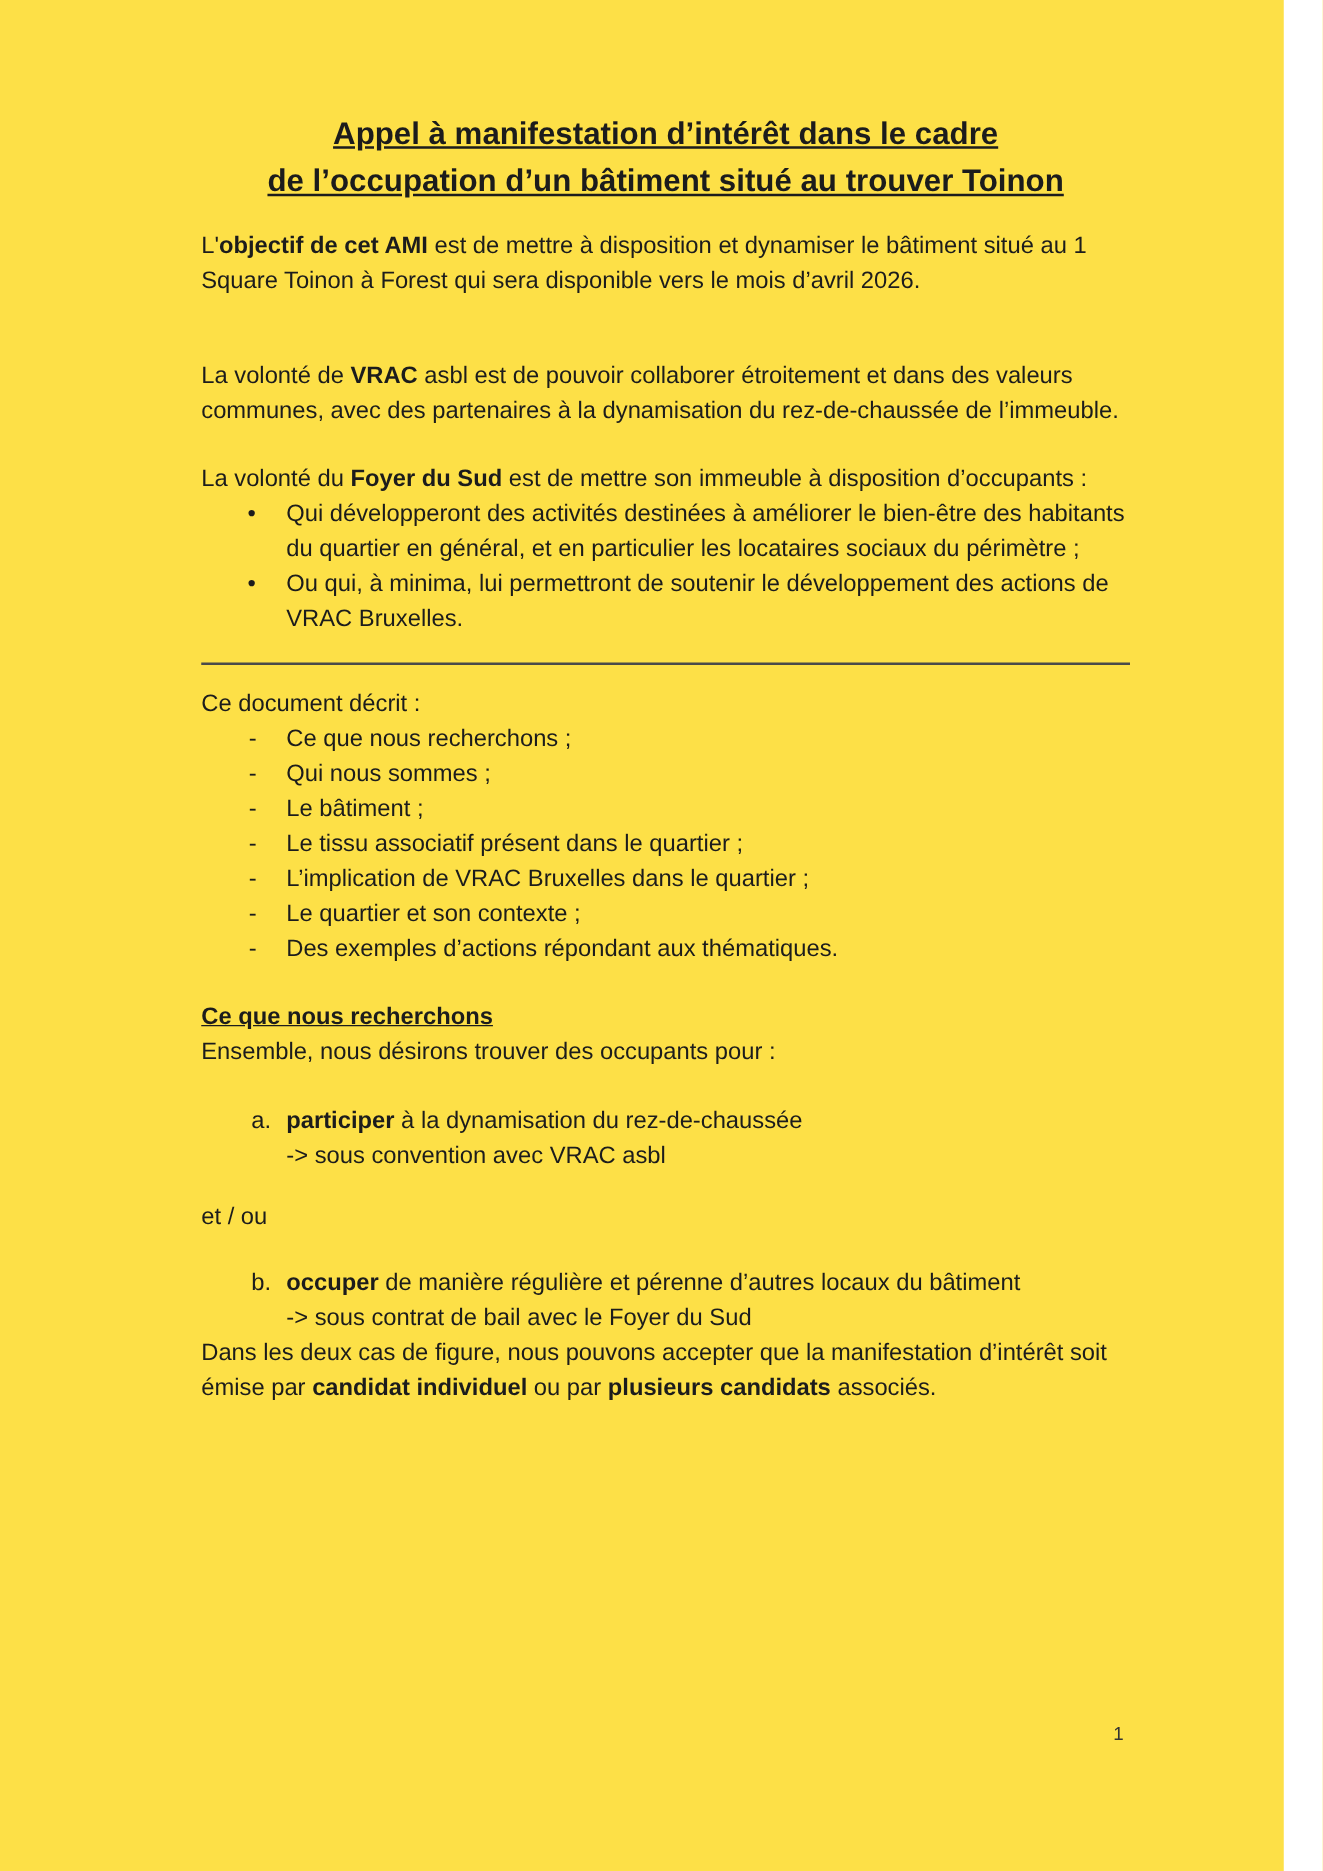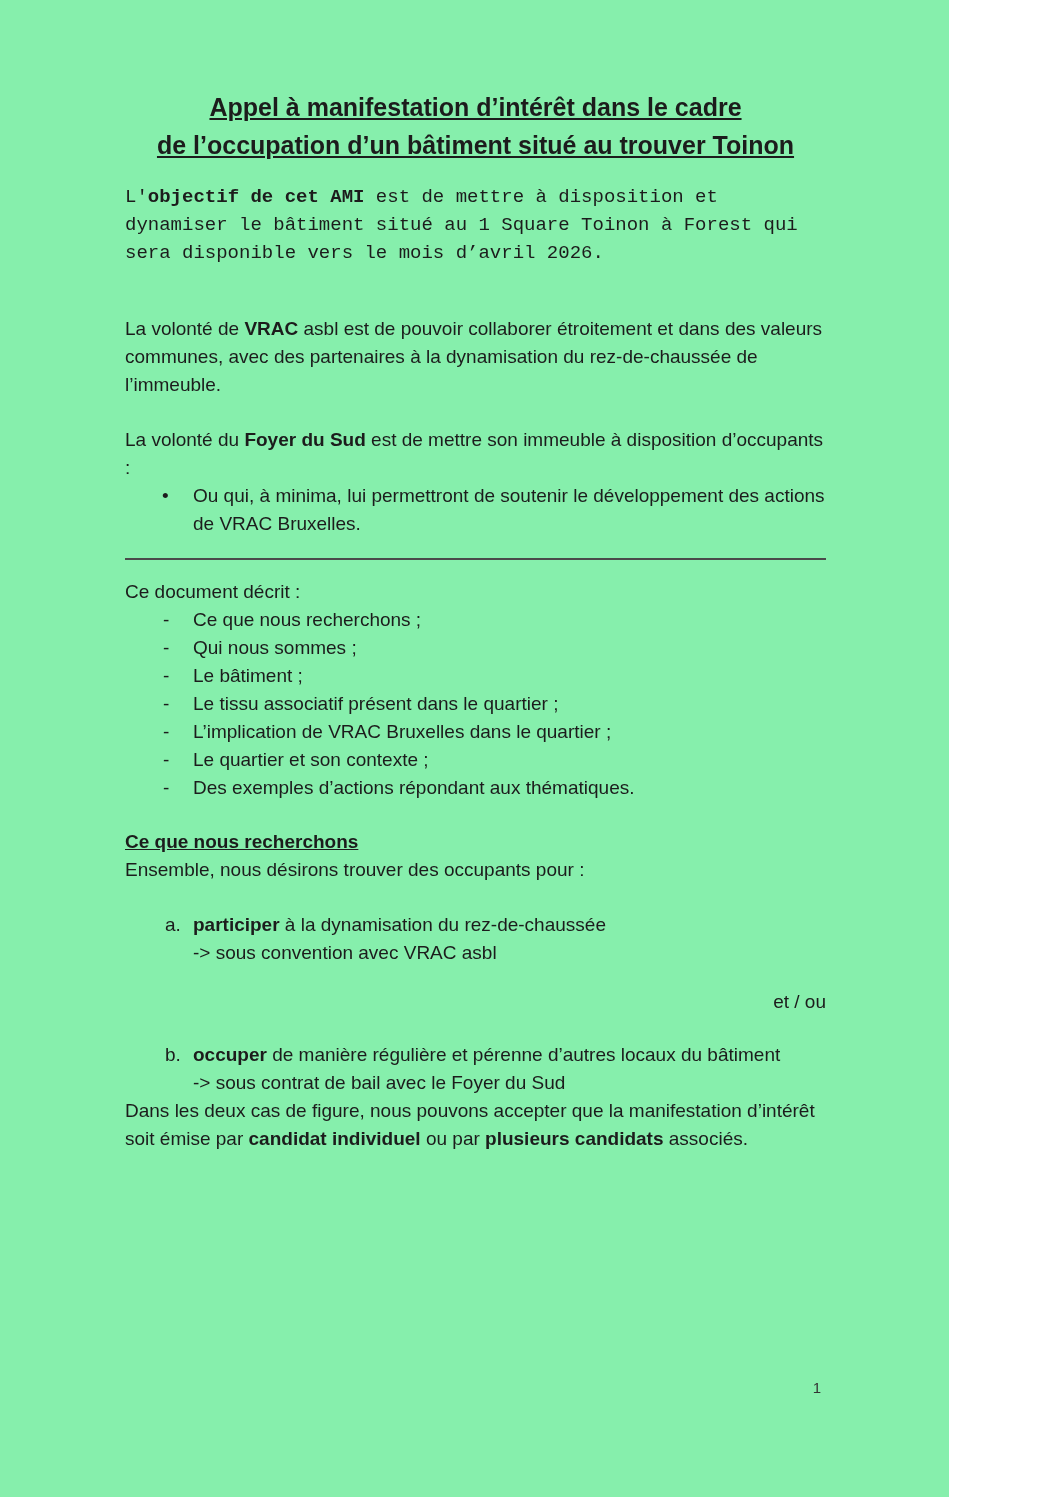--- a/index.html
+++ b/index.html
@@ -1,41 +1,42 @@
 <!DOCTYPE html>
 <html><head>
 <meta charset="utf-8">
 <style>
   html, body { margin: 0; padding: 0; background: #ffffff; }
   .page {
     position: relative;
-    width: 949px;
+    width: 1027px;
     height: 1497px;
-    background: #86efac;
+    background: #fde047;
     font-family: "Liberation Sans", sans-serif;
     color: #1c1c1c;
     font-size: 19px;
     line-height: 28px;
     overflow: hidden;
     box-sizing: border-box;
+    padding-left: 36px;
   }
   .content {
     box-sizing: border-box;
     padding: 88px 123px 0 125px;
   }
   .doc-title {
     text-align: center;
     font-size: 25px;
     font-weight: bold;
     line-height: 38px;
   }
   .doc-title .tline { text-decoration: underline; }
   p, .para { margin: 0; }
   .p1 { margin-top: 47px; }
-  .p2 { margin-top: 19px; font-family: Liberation Mono, monospace; }
+  .p2 { margin-top: 19px; }
   .p3 { margin-top: 48px; }
   .p4 { margin-top: 27px; }
   b, .bold { font-weight: bold; }
   .list { margin: 0; padding: 0; list-style: none; }
   .bullet-li, .dash-li {
     position: relative;
     padding-left: 68px;
   }
   .bullet-li::before {
     content: "\2022";
@@ -63,21 +64,21 @@
   .alpha-item {
     position: relative;
     padding-left: 68px;
   }
   .alpha-item .alpha-label {
     position: absolute;
     left: 40px;
     top: 0;
   }
   .item-a { margin-top: 27px; }
-  .connector { margin-top: 21px; text-align: right; }
+  .connector { margin-top: 21px; }
   .item-b { margin-top: 25px; }
   .closing { }
   .page-number {
     position: absolute;
     top: 1378px;
     right: 128px;
     font-size: 15px;
     line-height: 20px;
     color: #333333;
   }
@@ -94,20 +95,21 @@
     </div>
 
 
     <p class="para p2"><span>L'</span><b>objectif de cet AMI</b><span> est de mettre à disposition et dynamiser le bâtiment situé au 1 Square Toinon à Forest qui sera disponible vers le mois d’avril 2026.</span></p>
 
     <p class="para p3"><span>La volonté de </span><b>VRAC</b><span> asbl est de pouvoir collaborer étroitement et dans des valeurs communes, avec des partenaires à la dynamisation du rez-de-chaussée de l’immeuble.</span></p>
 
     <p class="para p4"><span>La volonté du </span><b>Foyer du Sud</b><span> est de mettre son immeuble à disposition d’occupants :</span></p>
 
     <ul class="list">
+      <li class="bullet-li">Qui développeront des activités destinées à améliorer le bien-être des habitants du quartier en général, et en particulier les locataires sociaux du périmètre ;</li>
       <li class="bullet-li">Ou qui, à minima, lui permettront de soutenir le développement des actions de VRAC Bruxelles.</li>
     </ul>
 
     <hr class="separator">
 
     <p class="para doc-describes">Ce document décrit :</p>
 
     <ul class="list">
       <li class="dash-li">Ce que nous recherchons ;</li>
       <li class="dash-li">Qui nous sommes ;</li>

